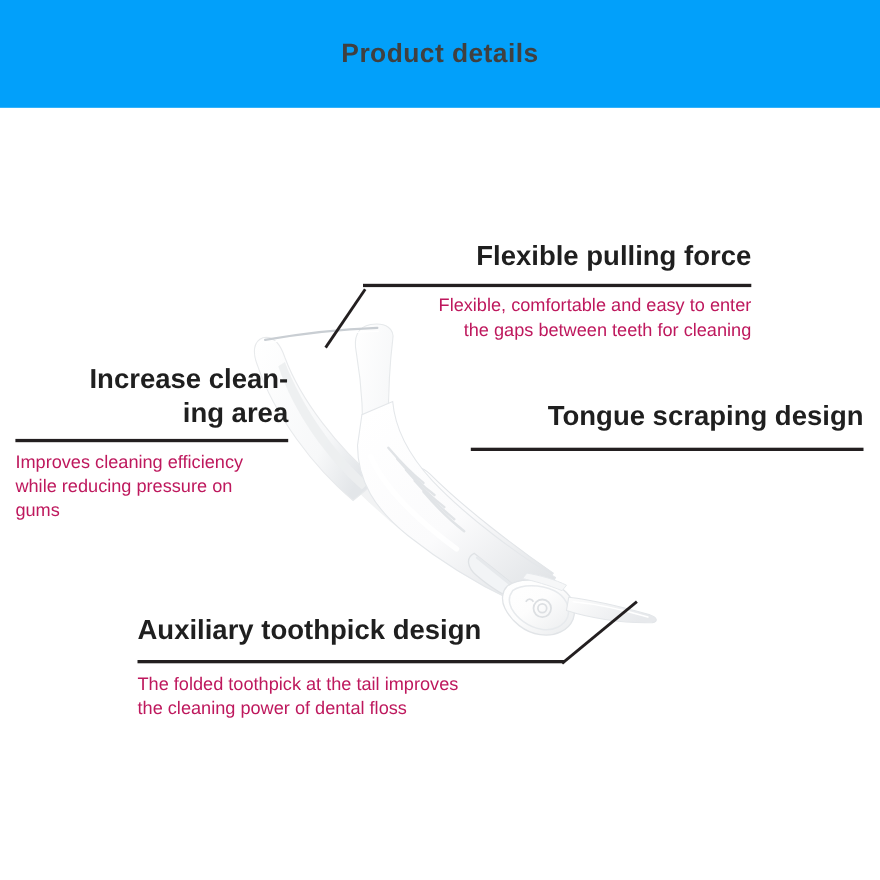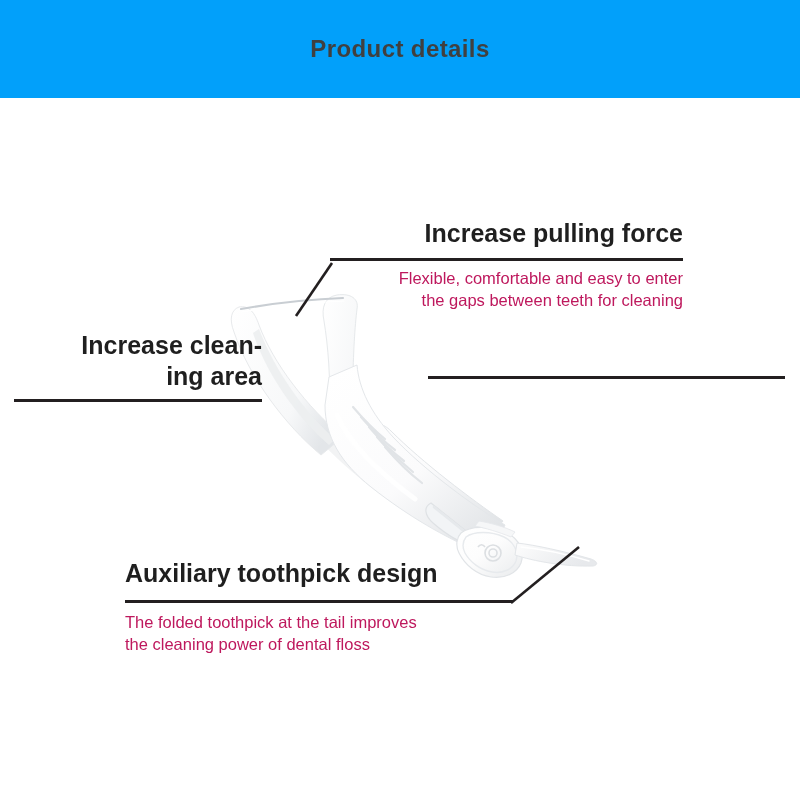--- a/index.html
+++ b/index.html
@@ -253,33 +253,37 @@
   </div>
 
   <svg id="leader-lines" viewBox="0 0 800 800" xmlns="http://www.w3.org/2000/svg">
 
     <path d="M332,263 L296,316" fill="none" stroke="#231f20" stroke-width="2.6" stroke-linecap="butt"></path>
 
     <path d="M511,603 L579,547" fill="none" stroke="#231f20" stroke-width="2.6" stroke-linecap="butt"></path>
   </svg>
 
   <div class="callout" id="callout-pulling-force">
-    <div class="callout-heading">Increase pulling force</div>
+    <div class="callout-heading">Flexible pulling force</div>
     <div class="callout-rule"></div>
     <div class="callout-body">Flexible, comfortable and easy to enter
 the gaps between teeth for cleaning</div>
   </div>
 
   <div class="callout" id="callout-cleaning-area">
     <div class="callout-heading">Increase clean-
 ing area</div>
     <div class="callout-rule"></div>
+    <div class="callout-body">Improves cleaning efficiency
+while reducing pressure on
+gums</div>
   </div>
 
   <div class="callout" id="callout-tongue-scraping">
+    <div class="callout-heading">Tongue scraping design</div>
     <div class="callout-rule"></div>
   </div>
 
   <div class="callout" id="callout-toothpick">
     <div class="callout-heading">Auxiliary toothpick design</div>
     <div class="callout-rule"></div>
     <div class="callout-body">The folded toothpick at the tail improves
 the cleaning power of dental floss</div>
   </div>
 

